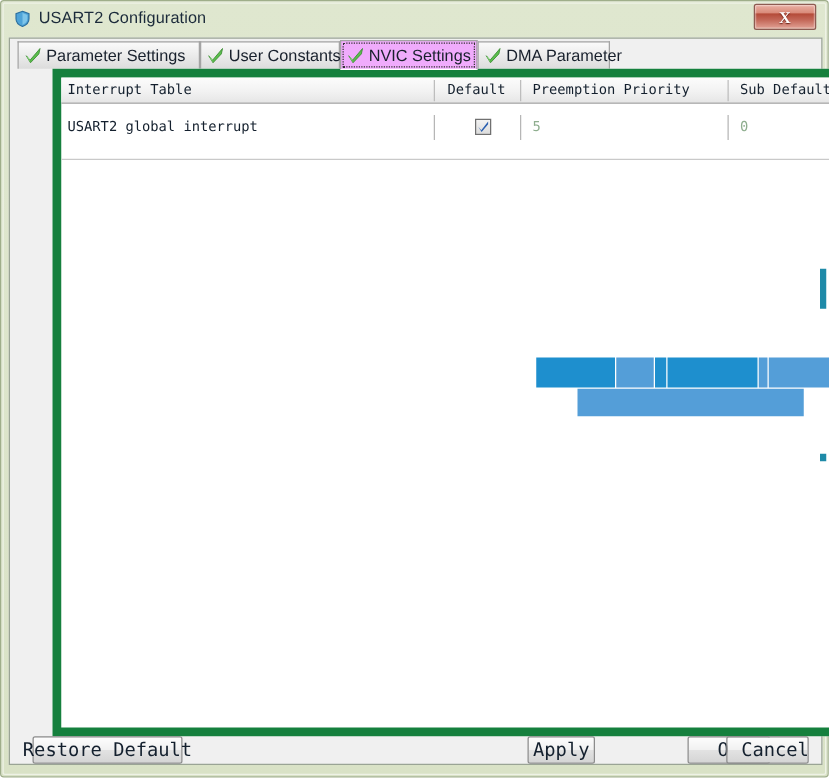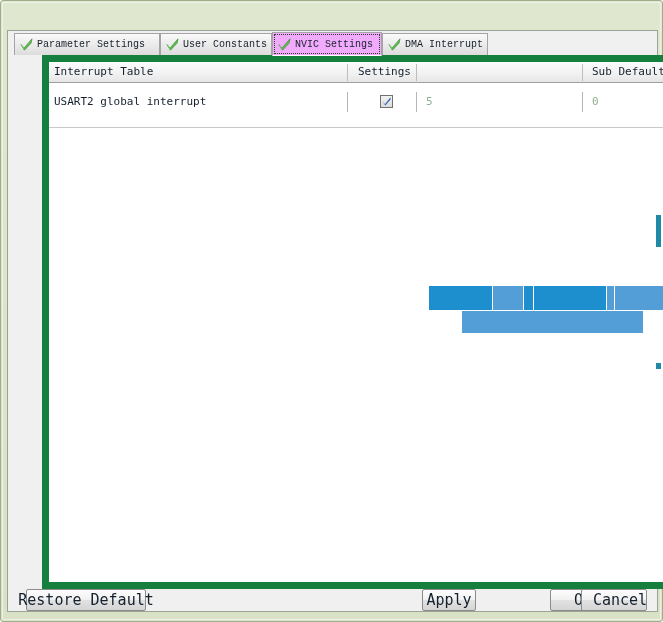--- a/index.html
+++ b/index.html
@@ -124,22 +124,22 @@
     height: 24px;
     z-index: 5;
   }
   .tab.selected .tab-focus {
     position: absolute;
     left: 1px; top: 1px; right: 1px; bottom: 1px;
     border: 1px dotted #333333;
     pointer-events: none;
   }
   .tab-label {
-    font-family: Liberation Mono, monospace;
-    font-size: 10px;
+    font-family: Liberation Sans, sans-serif;
+    font-size: 13px;
     color: #18202c;
     letter-spacing: 0px;
   }
   .check-icon {
     width: 15px;
     height: 15px;
     margin-right: 3px;
     flex: none;
   }
 
@@ -255,20 +255,32 @@
 
   
   .edge-strip { position: absolute; }
 </style>
 </head>
 <body>
 
 <div id="window">
   <div id="window-inner-glow"></div>
 
+  <div id="titlebar">
+    <span id="title-icon">
+      <svg width="14" height="14" viewBox="0 0 14 14">
+        <path d="M7 1 L12.2 3 V7 C12.2 10 9.8 12.2 7 13.2 C4.2 12.2 1.8 10 1.8 7 V3 Z" fill="#4da3d8" stroke="#2c6f9e" stroke-width="0.9"></path>
+        <path d="M7 2.4 L10.9 3.9 V7 C10.9 9.3 9.1 11 7 11.9 Z" fill="#8fd0ef" opacity="0.75"></path>
+      </svg>
+    </span>
+    <div id="title-text">USART2 Configuration</div>
+    <div id="close-button">
+      <div id="close-glyph">X</div>
+    </div>
+  </div>
 
   <div id="client">
 
     <div id="tabstrip">
 
       <div class="tab" style="left:6px; width:146px;">
         <span class="check-icon">
           <svg width="15" height="15" viewBox="0 0 15 15">
             <path d="M2 7.6 L5 11.2 L13 1.8 L12.1 6.1 L5.4 13.2 Z" fill="#5bbf4d" stroke="#3d8c33" stroke-width="0.7" stroke-linejoin="round"></path>
             <path d="M2 7.6 L5.4 13.2 L4.2 9.6 Z" fill="#8ad97e"></path>
@@ -298,30 +310,31 @@
         <span class="tab-focus"></span>
       </div>
 
       <div class="tab" style="left:374px; width:106px;">
         <span class="check-icon">
           <svg width="15" height="15" viewBox="0 0 15 15">
             <path d="M2 7.6 L5 11.2 L13 1.8 L12.1 6.1 L5.4 13.2 Z" fill="#5bbf4d" stroke="#3d8c33" stroke-width="0.7" stroke-linejoin="round"></path>
             <path d="M2 7.6 L5.4 13.2 L4.2 9.6 Z" fill="#8ad97e"></path>
           </svg>
         </span>
-        <span class="tab-label">DMA Interrupt</span>
+        <span class="tab-label">DMA Parameter</span>
       </div>
 
     </div>
 
     <div id="table-wrap">
 
       <div id="table-header">
         <div class="th" style="left:0px;   width:298px;">Interrupt Table</div>
-        <div class="th" style="left:304px; width:64px;">Settings</div>
+        <div class="th" style="left:304px; width:64px;">Default</div>
+        <div class="th" style="left:372px; width:160px;">Preemption Priority</div>
         <div class="th" style="left:538px; width:104px;">Sub Default</div>
         <div class="th-sep" style="left:298px;"></div>
         <div class="th-sep" style="left:367px;"></div>
         <div class="th-sep" style="left:533px;"></div>
       </div>
 
       <div id="table-row">
         <div class="td" style="left:0px; width:298px;">USART2 global interrupt</div>
 
         <div id="row-checkbox">

